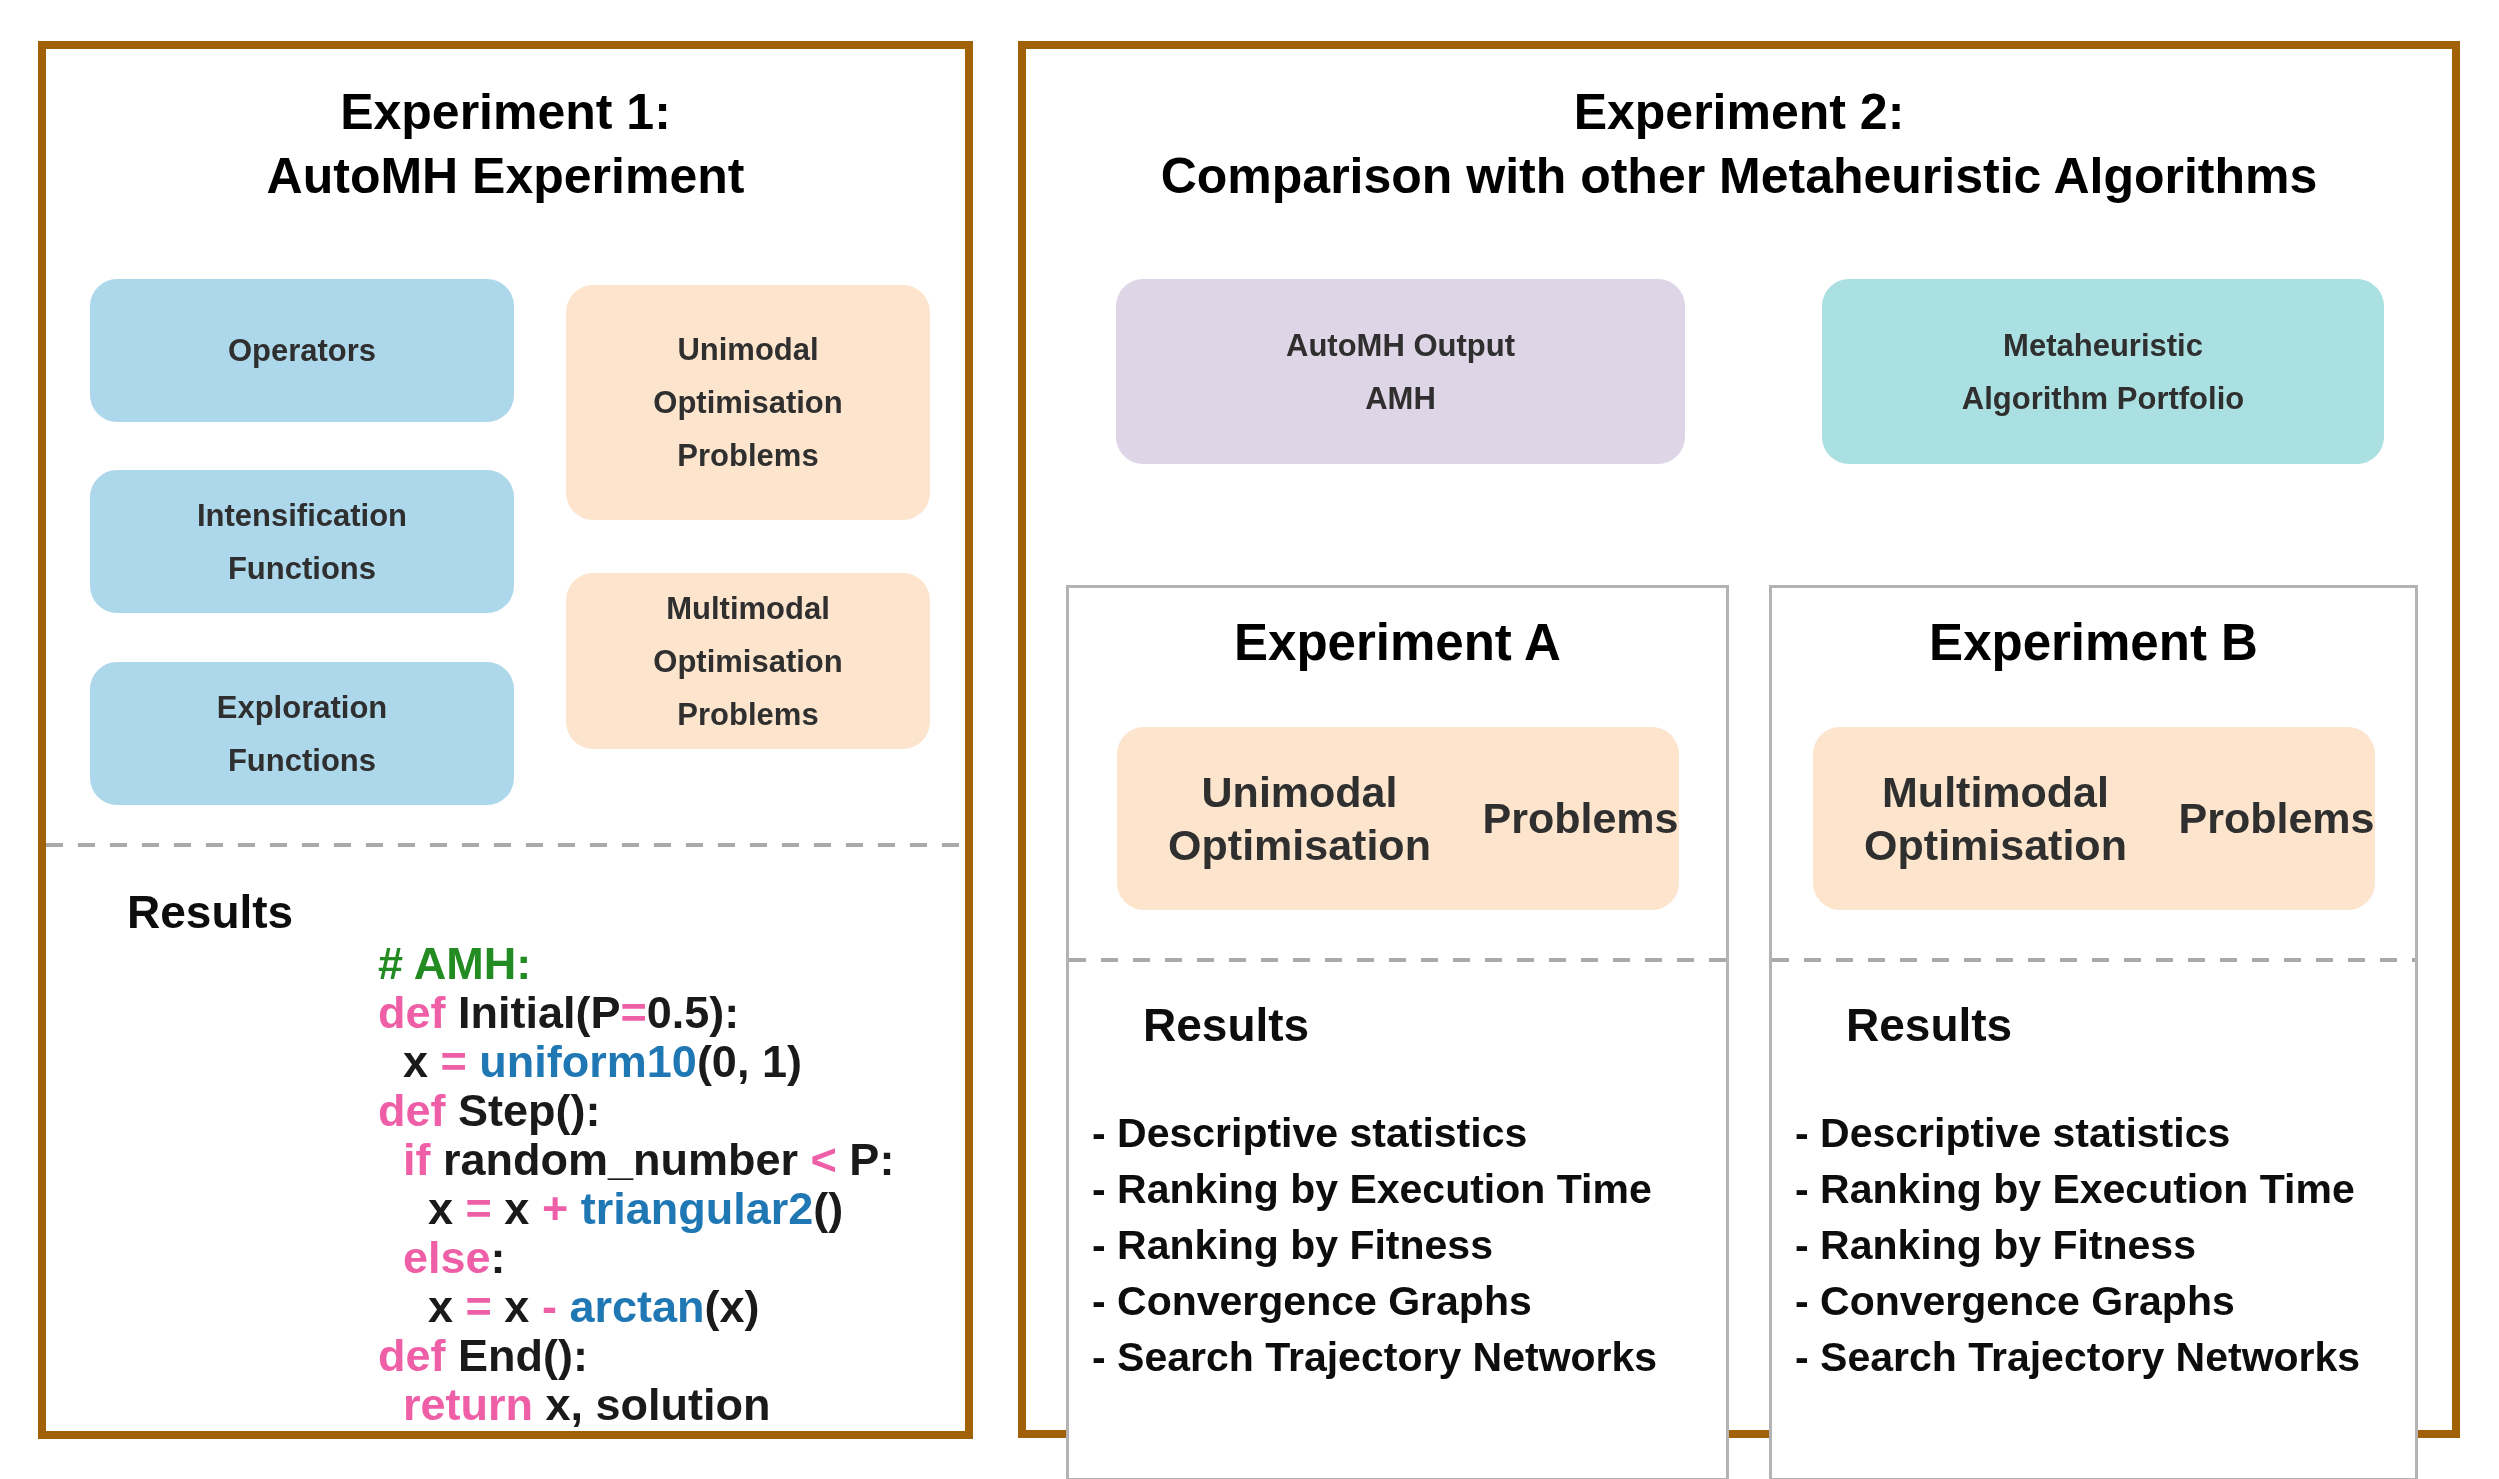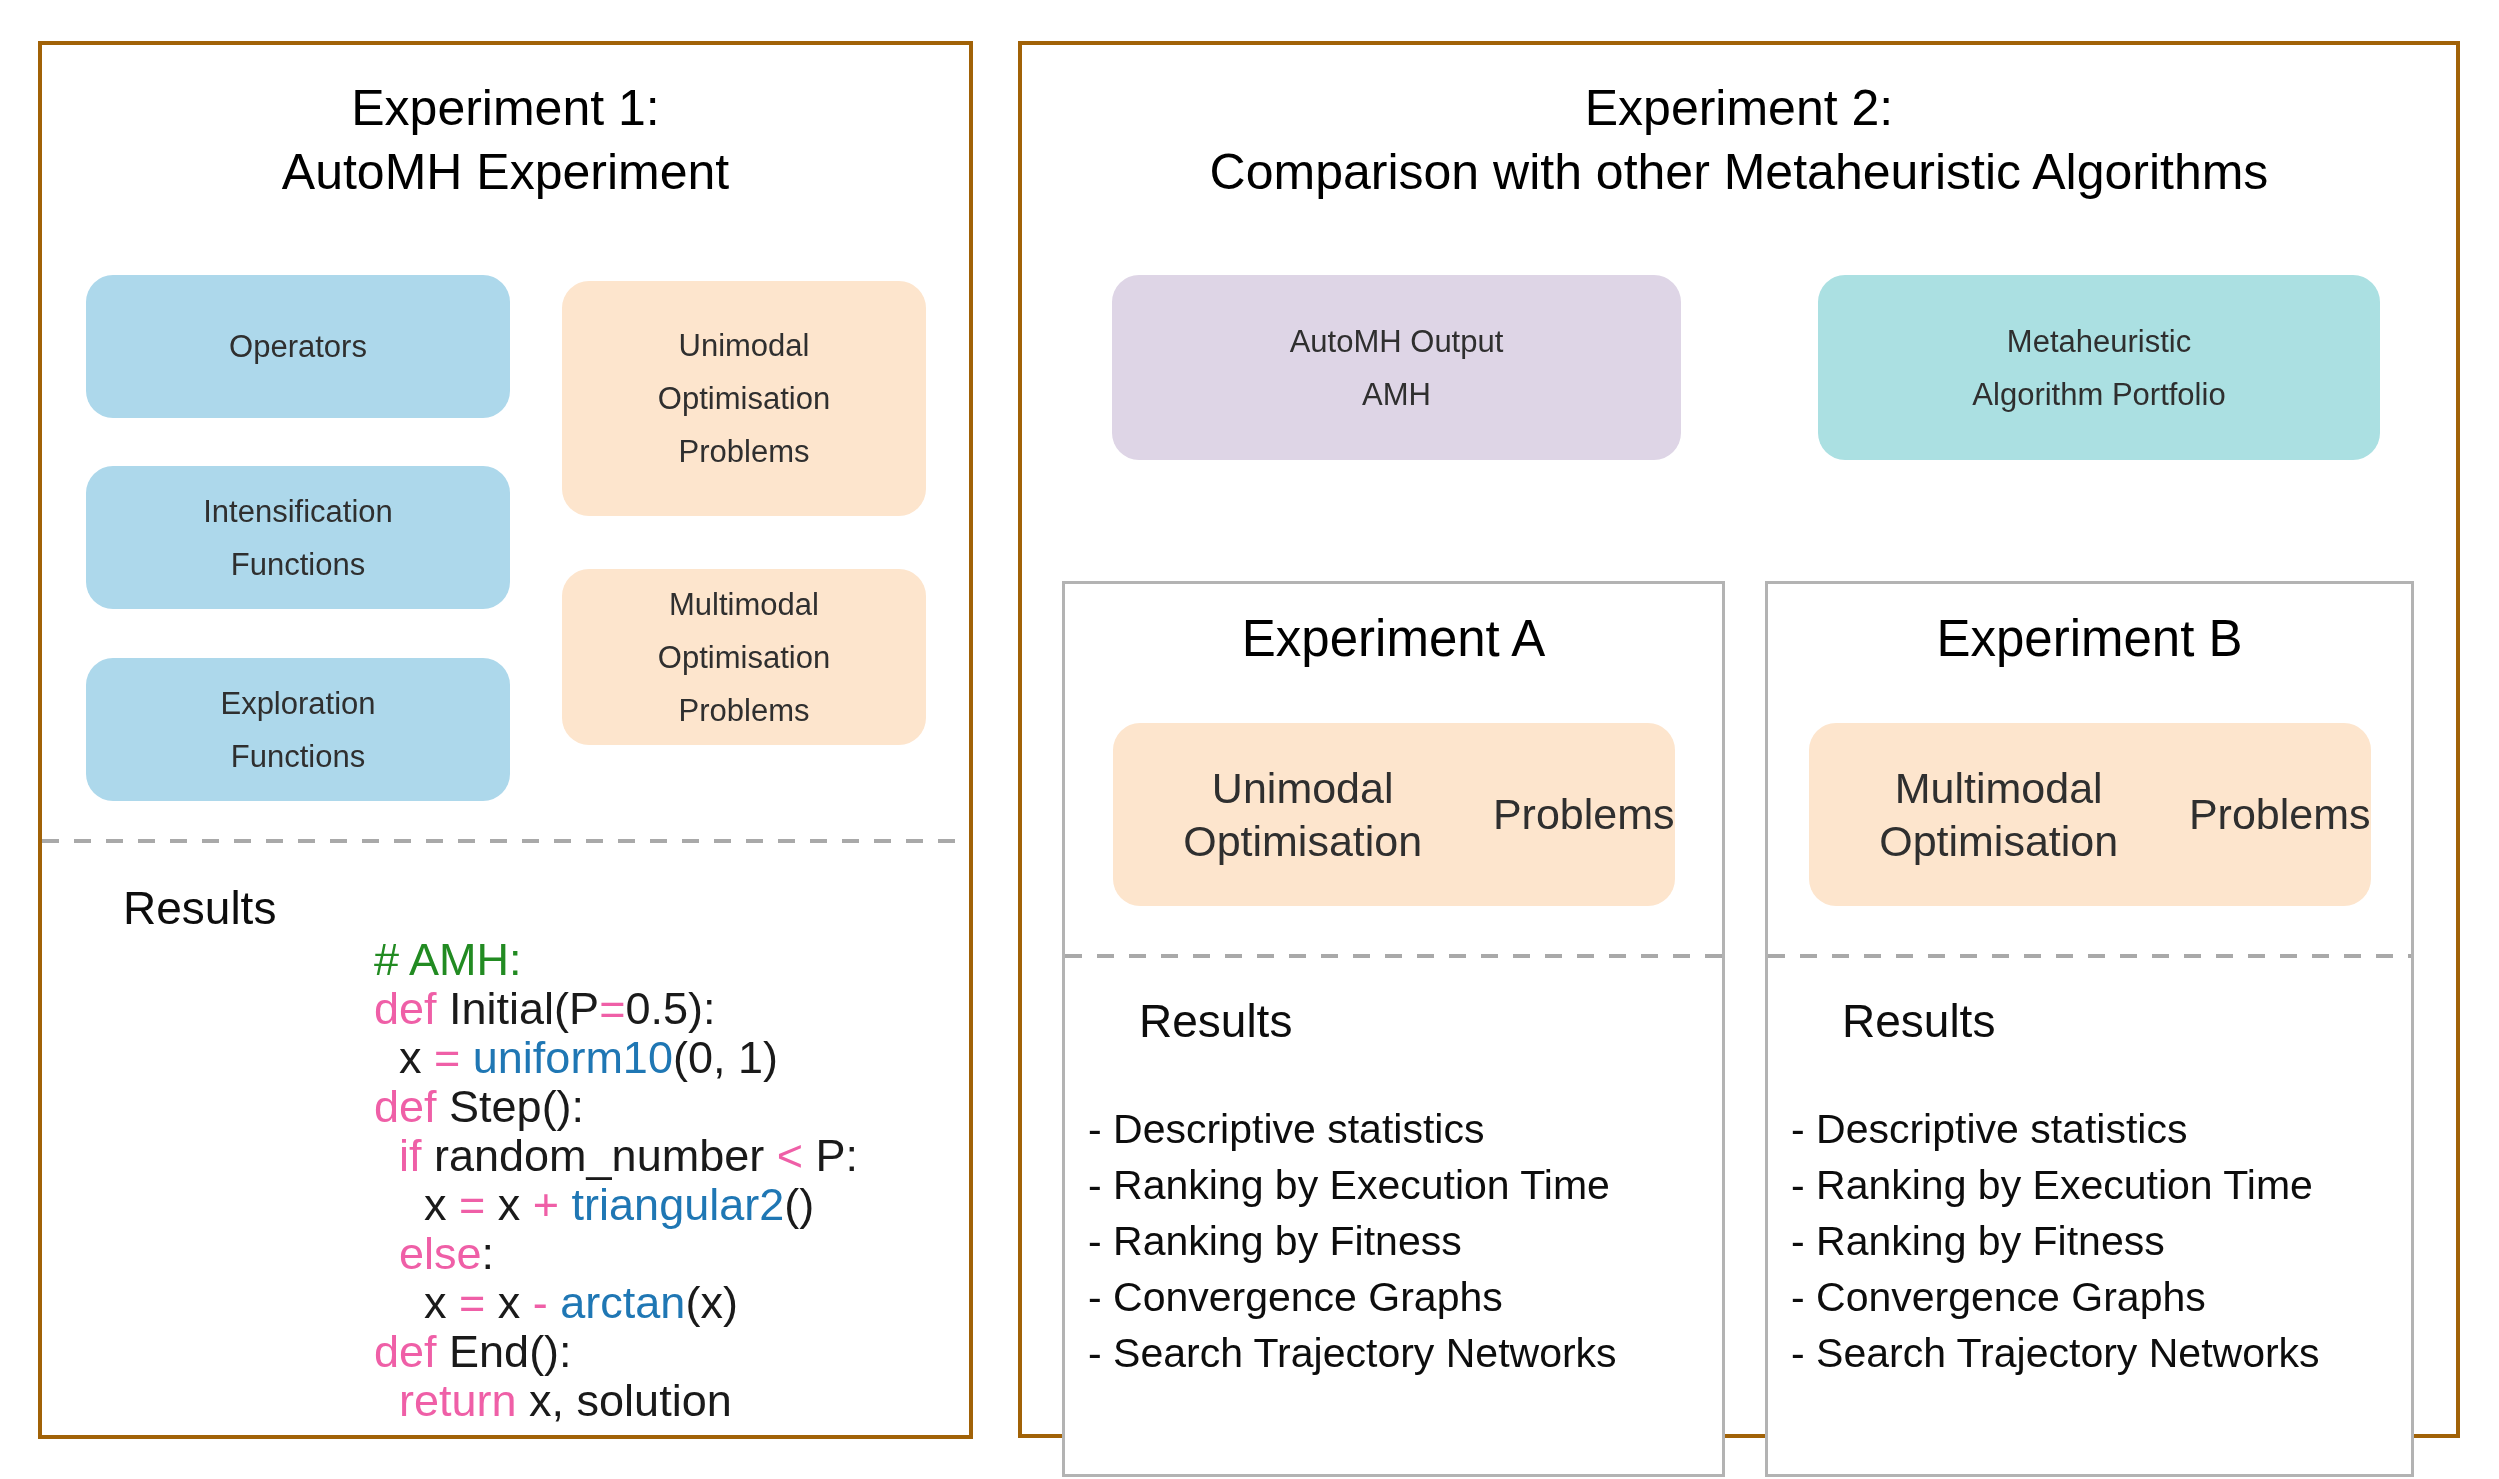--- a/index.html
+++ b/index.html
@@ -1,19 +1,19 @@
 <!DOCTYPE html>
 <html style="font-size:12.7px"><head>
 <meta charset="utf-8">
 <style>
   html,body{margin:0;padding:0;background:#ffffff;}
   body{font-family:"Liberation Sans","DejaVu Sans",sans-serif;color:#1a1a1a;}
   #screen{position:relative;width:2500px;height:1480px;background:#ffffff;overflow:hidden;}
 
-  .panel{position:absolute;background:#ffffff;border:4px solid #a16207;box-sizing:border-box;}
+  .panel{position:absolute;background:#ffffff;border:8px solid #a16207;box-sizing:border-box;font-weight:bold;}
   #panel-exp1{left:38px;top:41px;width:935px;height:1398px;}
   #panel-exp2{left:1018px;top:41px;width:1442px;height:1397px;}
 
   .panel-title{position:absolute;left:0;right:0;top:31px;text-align:center;
                font-size:50px;line-height:64px;color:#000;}
   .panel-title .tline{white-space:nowrap;}
 
   .cbox{position:absolute;border-radius:27px;display:flex;flex-direction:column;
         align-items:center;justify-content:center;text-align:center;
         font-size:31px;line-height:53px;color:#2f2f2f;}

